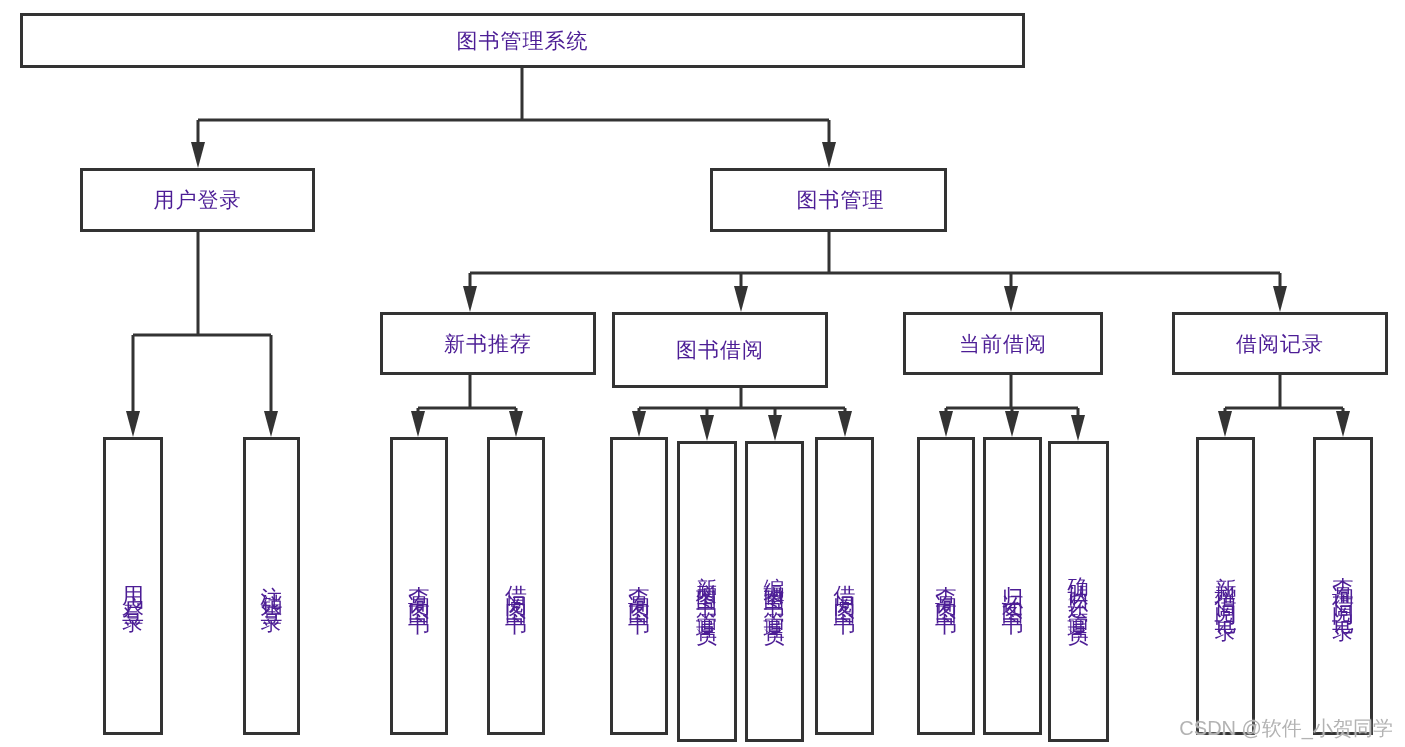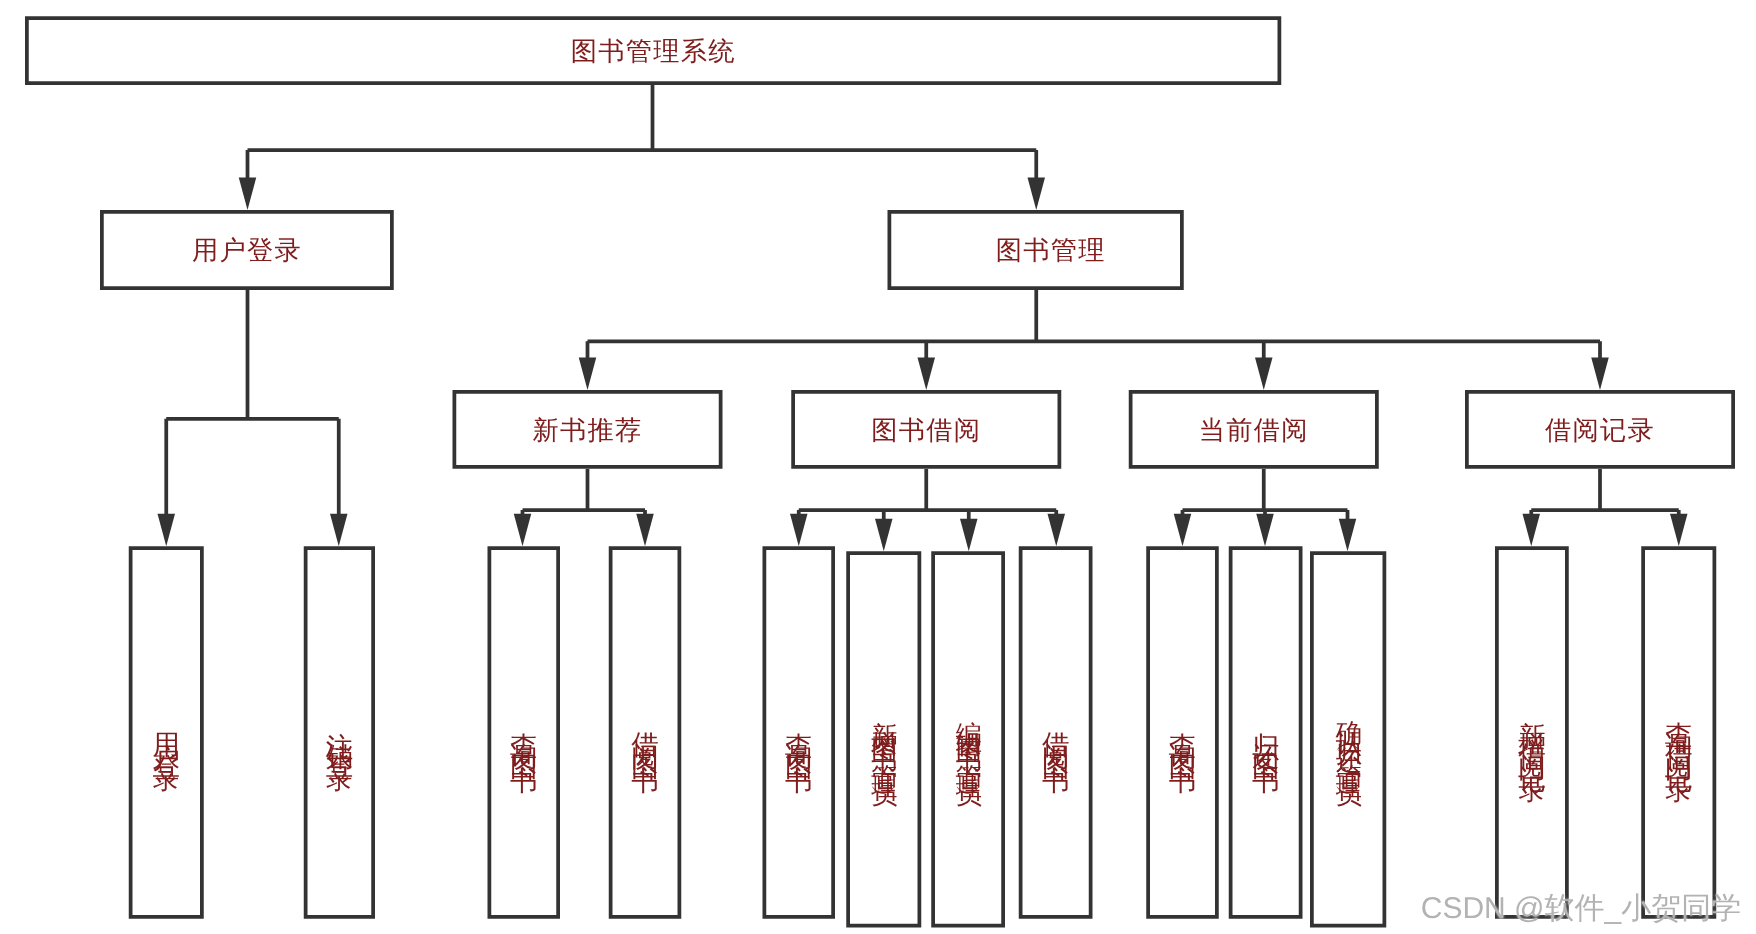--- a/index.html
+++ b/index.html
@@ -10,37 +10,37 @@
     font-family:"Liberation Sans","DejaVu Sans",sans-serif;
     overflow:hidden;
   }
   #connectors{position:absolute;left:0;top:0;width:1405px;height:747px;z-index:0;}
   .box{
     position:absolute;
     background:#ffffff;
     border:3px solid #333333;
     box-sizing:border-box;
     display:flex;align-items:center;justify-content:center;
-    color:#7f1d1d;
+    color:#4c1d95;
     z-index:1;
   }
   .h-box{font-size:21px;letter-spacing:1px;}
   .v-box span{
     writing-mode:vertical-rl;
     text-orientation:mixed;
     font-size:22px;
     letter-spacing:9px;
     line-height:1;
     white-space:nowrap;
   }
   .v-box.long span{letter-spacing:7px;font-size:21px;}
   #watermark{
     position:absolute;
     right:12px;bottom:5px;
-    font-size:24px;
+    font-size:20px;
     color:#b3b3b3;
     z-index:2;
     text-shadow:0 0 2px #ffffff;
     white-space:nowrap;
   }
 </style>
 </head>
 <body>
 
 <div id="canvas">
@@ -89,24 +89,24 @@
     <span>图书管理系统</span>
   </div>
 
   <div class="box h-box" style="left:80px;top:168px;width:235px;height:64px;">
     <span>用户登录</span>
   </div>
   <div class="box h-box" style="left:710px;top:168px;width:237px;height:64px;padding-left:24px;">
     <span>图书管理</span>
   </div>
 
-  <div class="box h-box" style="left:362px;top:312px;width:216px;height:63px;">
+  <div class="box h-box" style="left:380px;top:312px;width:216px;height:63px;">
     <span>新书推荐</span>
   </div>
-  <div class="box h-box" style="left:633px;top:312px;width:216px;height:63px;">
+  <div class="box h-box" style="left:612px;top:312px;width:216px;height:76px;">
     <span>图书借阅</span>
   </div>
   <div class="box h-box" style="left:903px;top:312px;width:200px;height:63px;">
     <span>当前借阅</span>
   </div>
   <div class="box h-box" style="left:1172px;top:312px;width:216px;height:63px;">
     <span>借阅记录</span>
   </div>
 
   <div class="box v-box" style="left:103px;top:437px;width:60px;height:298px;">

